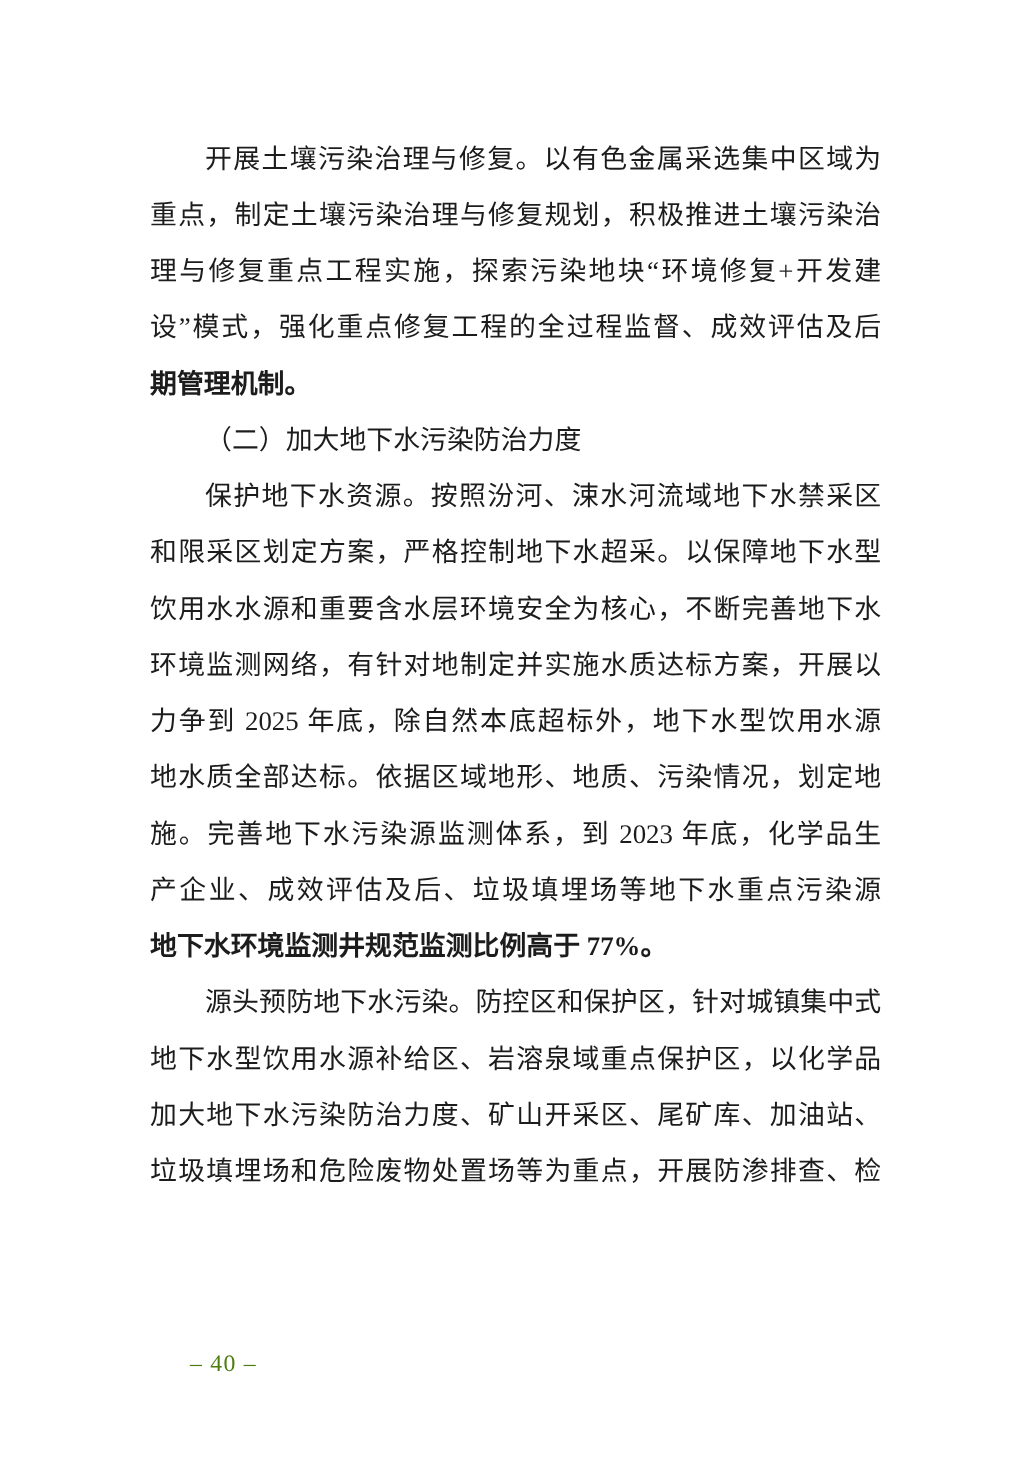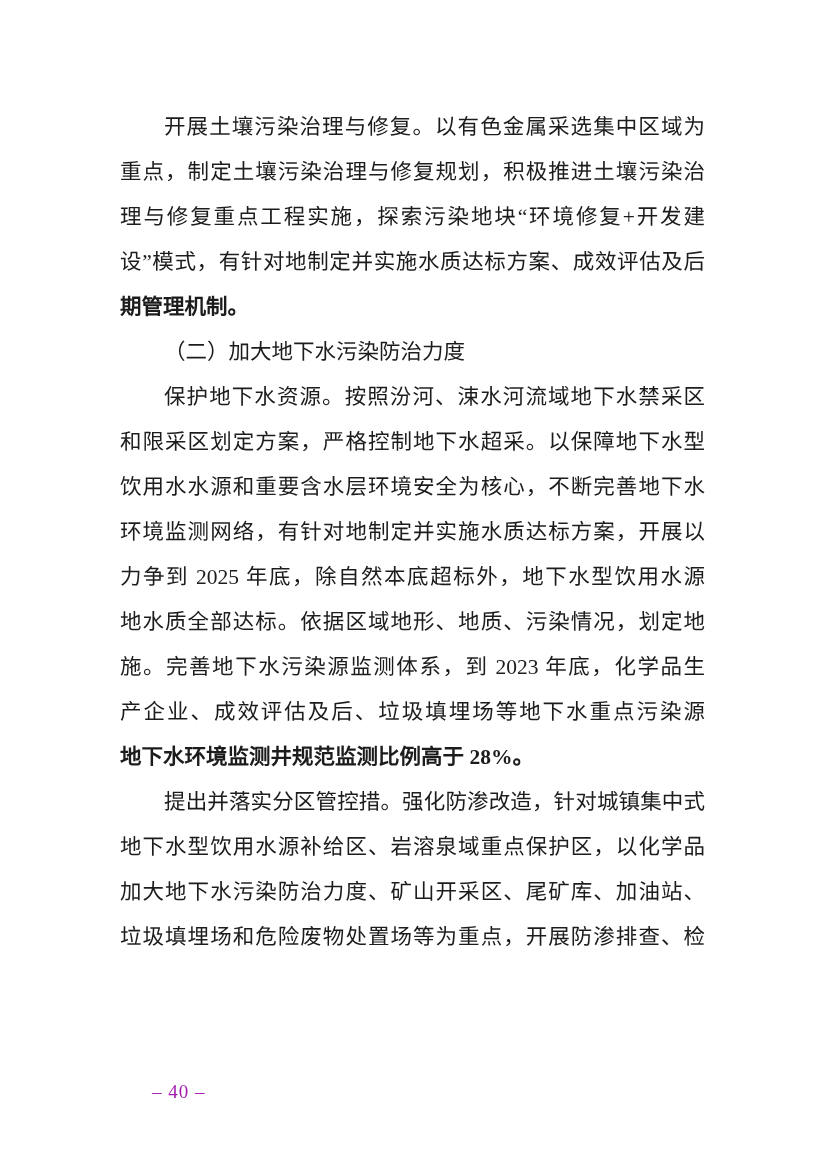--- a/index.html
+++ b/index.html
@@ -58,41 +58,41 @@
 </head>
 <body>
 
 <div class="page" style="background: rgb(255, 255, 255); color: rgb(28, 28, 28); padding-left: 12px;">
   <div class="content">
 
     <div class="para">
       <div class="line indent">开展土壤污染治理与修复。以有色金属采选集中区域为</div>
       <div class="line">重点，制定土壤污染治理与修复规划，积极推进土壤污染治</div>
       <div class="line">理与修复重点工程实施，探索污染地块“环境修复+开发建</div>
-      <div class="line">设”模式，有针对地制定并实施水质达标方案、成效评估及后</div>
+      <div class="line">设”模式，强化重点修复工程的全过程监督、成效评估及后</div>
       <div class="line para-end">期管理机制。</div>
     </div>
 
     <div class="line heading">（二）加大地下水污染防治力度</div>
 
     <div class="para">
       <div class="line indent">保护地下水资源。按照汾河、涑水河流域地下水禁采区</div>
       <div class="line">和限采区划定方案，严格控制地下水超采。以保障地下水型</div>
       <div class="line">饮用水水源和重要含水层环境安全为核心，不断完善地下水</div>
       <div class="line">环境监测网络，有针对地制定并实施水质达标方案，开展以</div>
       <div class="line">力争到 2025 年底，除自然本底超标外，地下水型饮用水源</div>
       <div class="line">地水质全部达标。依据区域地形、地质、污染情况，划定地</div>
       <div class="line">施。完善地下水污染源监测体系，到 2023 年底，化学品生</div>
       <div class="line">产企业、成效评估及后、垃圾填埋场等地下水重点污染源</div>
-      <div class="line para-end">地下水环境监测井规范监测比例高于 28%。</div>
+      <div class="line para-end">地下水环境监测井规范监测比例高于 77%。</div>
     </div>
 
     <div class="para">
-      <div class="line indent">提出并落实分区管控措。强化防渗改造，针对城镇集中式</div>
+      <div class="line indent">源头预防地下水污染。防控区和保护区，针对城镇集中式</div>
       <div class="line">地下水型饮用水源补给区、岩溶泉域重点保护区，以化学品</div>
       <div class="line">加大地下水污染防治力度、矿山开采区、尾矿库、加油站、</div>
       <div class="line">垃圾填埋场和危险废物处置场等为重点，开展防渗排查、检</div>
     </div>
 
   </div>
 
-  <div class="footer" style="color: #a21caf;">– 40 –</div>
+  <div class="footer" style="color: #4d7c0f;">– 40 –</div>
 </div>
 
 </body></html>

